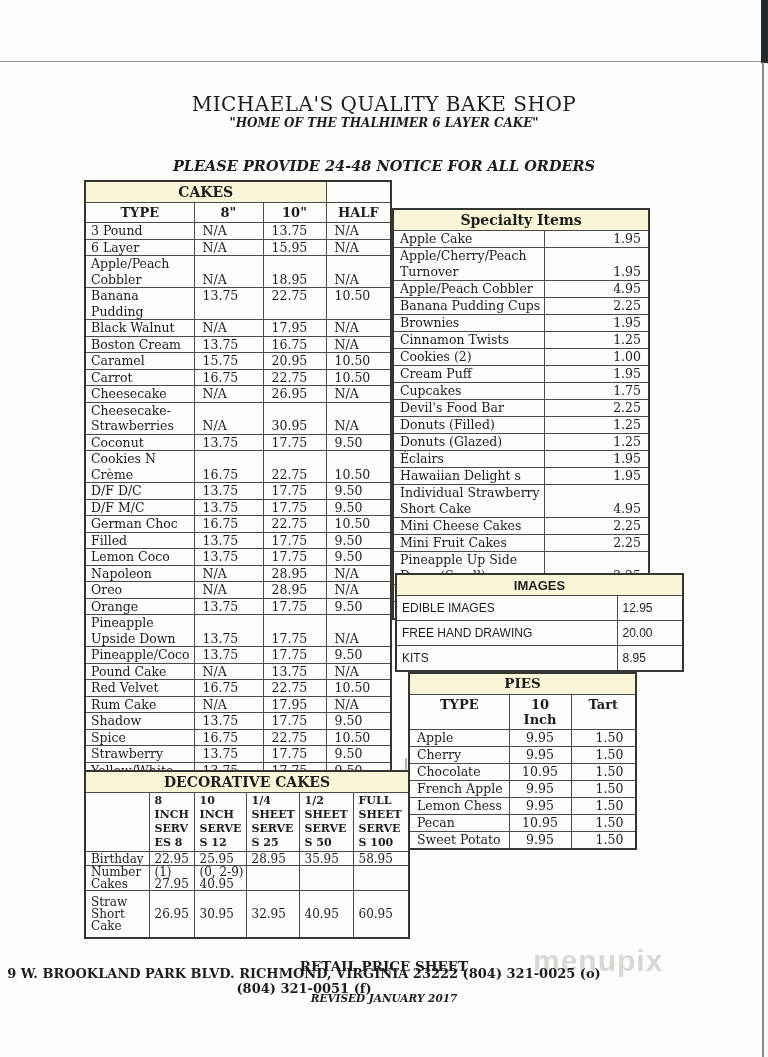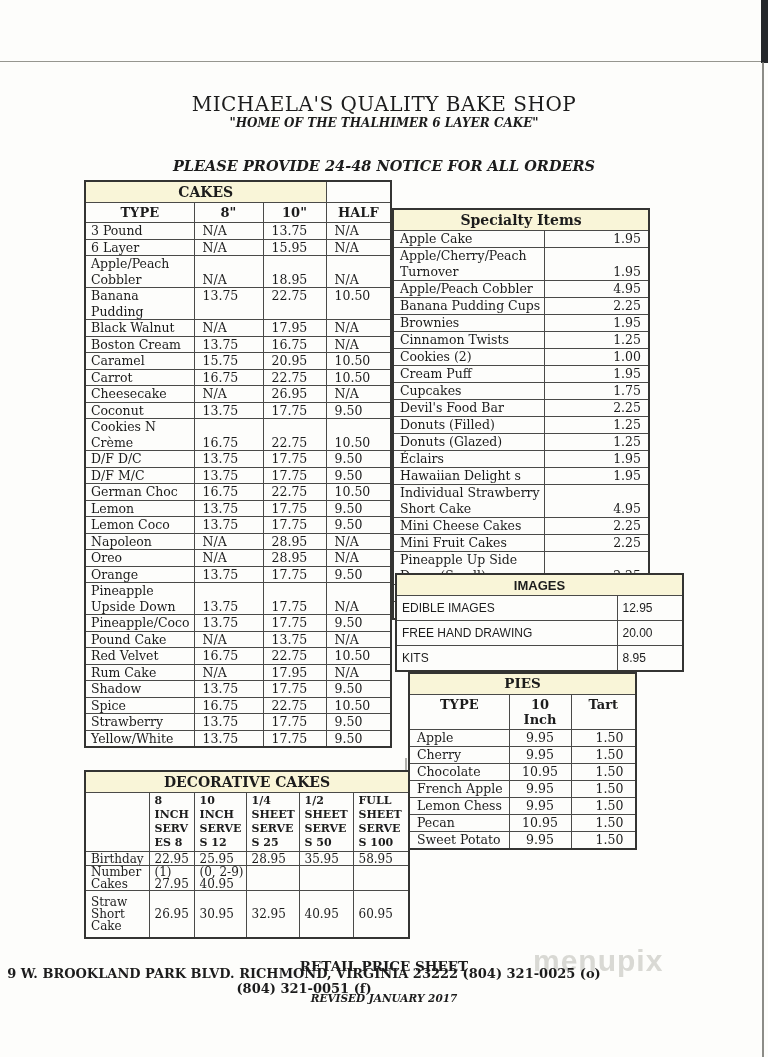--- a/index.html
+++ b/index.html
@@ -149,20 +149,26 @@
           <td class="pr">22.75</td>
           <td class="pr">10.50</td>
         </tr>
         <tr>
           <td class="nm">Cheesecake</td>
           <td class="pr">N/A</td>
           <td class="pr">26.95</td>
           <td class="pr">N/A</td>
         </tr>
         <tr>
+          <td class="nm">Cheesecake-<br>Strawberries</td>
+          <td class="pr" style="vertical-align: bottom;">N/A</td>
+          <td class="pr" style="vertical-align: bottom;">30.95</td>
+          <td class="pr" style="vertical-align: bottom;">N/A</td>
+        </tr>
+        <tr>
           <td class="nm">Coconut</td>
           <td class="pr">13.75</td>
           <td class="pr">17.75</td>
           <td class="pr">9.50</td>
         </tr>
         <tr>
           <td class="nm">Cookies N<br>Crème</td>
           <td class="pr" style="vertical-align: bottom;">16.75</td>
           <td class="pr" style="vertical-align: bottom;">22.75</td>
           <td class="pr" style="vertical-align: bottom;">10.50</td>
@@ -179,21 +185,21 @@
           <td class="pr">17.75</td>
           <td class="pr">9.50</td>
         </tr>
         <tr>
           <td class="nm">German Choc</td>
           <td class="pr">16.75</td>
           <td class="pr">22.75</td>
           <td class="pr">10.50</td>
         </tr>
         <tr>
-          <td class="nm">Lemon</td>
+          <td class="nm">Filled</td>
           <td class="pr">13.75</td>
           <td class="pr">17.75</td>
           <td class="pr">9.50</td>
         </tr>
         <tr>
           <td class="nm">Lemon Coco</td>
           <td class="pr">13.75</td>
           <td class="pr">17.75</td>
           <td class="pr">9.50</td>
         </tr>

